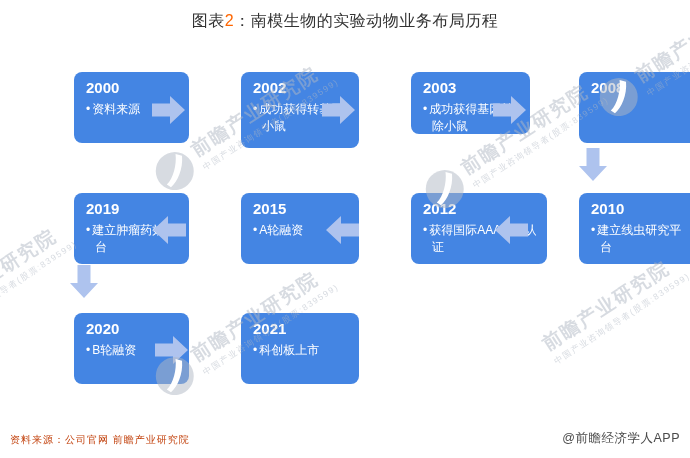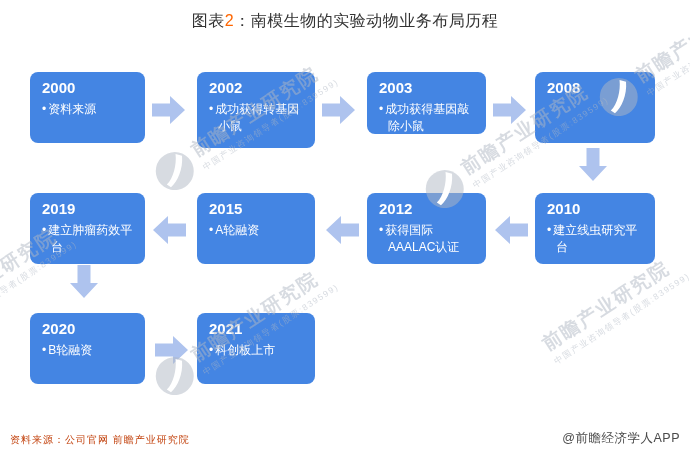--- a/index.html
+++ b/index.html
@@ -7,21 +7,21 @@
     position:relative;width:690px;height:458px;background:#ffffff;
     font-family:"Liberation Sans", sans-serif;overflow:hidden;
   }
   .title{
     position:absolute;top:11px;left:0;right:0;text-align:center;
     font-size:16px;font-weight:normal;color:#333333;letter-spacing:0.5px;
   }
   .title .num{color:#ff6600;}
   .node{
     position:absolute;background:#4485e3;border-radius:8px;color:#ffffff;
-    padding:7px 10px 6px 12px;box-sizing:border-box;
+    padding:7px 10px 6px 12px;box-sizing:border-box;margin-left:44px;
   }
   .node .year{font-size:15px;font-weight:bold;margin-bottom:5px;}
   .node .desc{font-size:12px;line-height:17px;padding-left:9px;text-indent:-9px;}
   .node .bullet{margin-right:2px;}
   .arrow{position:absolute;line-height:0;}
   .arrow polygon{fill:#aec3ee;}
   .watermark{
     position:absolute;display:flex;align-items:center;gap:6px;
     color:rgba(176,183,196,0.5);transform:rotate(-33deg);transform-origin:0 50%;
     pointer-events:none;z-index:5;white-space:nowrap;
@@ -59,21 +59,21 @@
   </div>
 
   <div class="node" style="left:30px;top:193px;width:115px;height:71px">
     <div class="year">2019</div>
     <div class="desc"><span class="bullet">•</span><span>建立肿瘤药效平台</span></div>
   </div>
   <div class="node" style="left:197px;top:193px;width:118px;height:71px">
     <div class="year">2015</div>
     <div class="desc"><span class="bullet">•</span><span>A轮融资</span></div>
   </div>
-  <div class="node" style="left:367px;top:193px;width:119px;height:71px">
+  <div class="node" style="left:367px;top:193px;width:136px;height:71px">
     <div class="year">2012</div>
     <div class="desc"><span class="bullet">•</span><span>获得国际AAALAC认证</span></div>
   </div>
   <div class="node" style="left:535px;top:193px;width:120px;height:71px">
     <div class="year">2010</div>
     <div class="desc"><span class="bullet">•</span><span>建立线虫研究平台</span></div>
   </div>
 
   <div class="node" style="left:30px;top:313px;width:115px;height:71px">
     <div class="year">2020</div>

